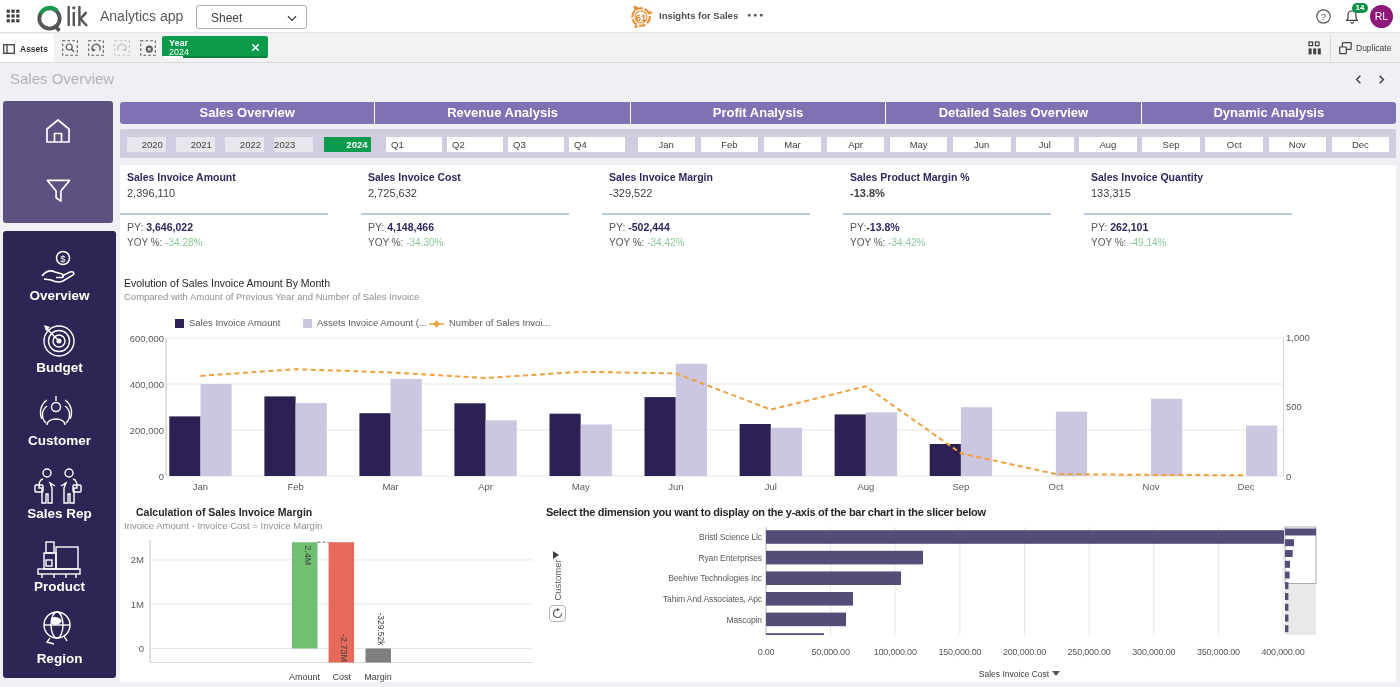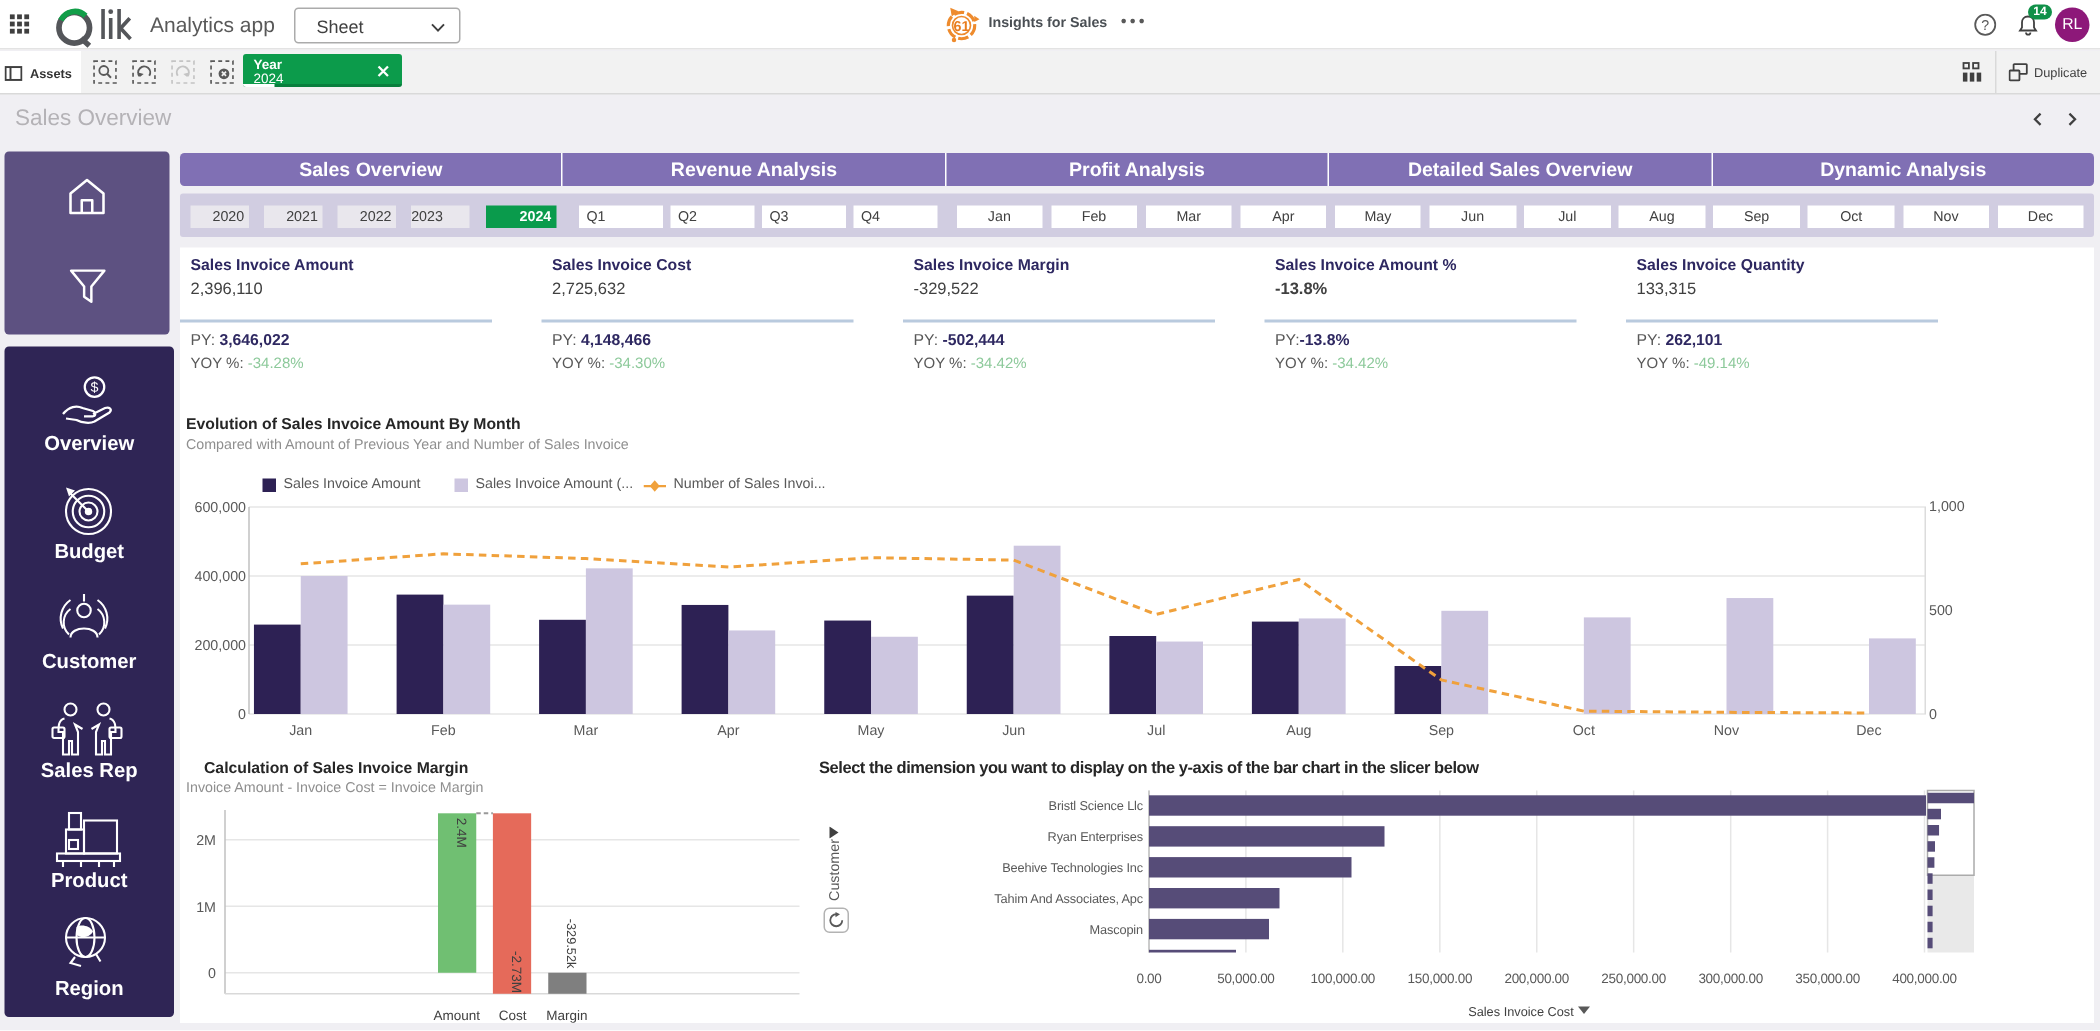--- a/index.html
+++ b/index.html
@@ -260,40 +260,40 @@
     <div class="abs" style="left:7px;top:66px;font-size:10px;color:#595959;">YOY %: <span style="color:#8cc99a;">-34.30%</span></div>
   </div>
   <div class="abs" style="left:602px;top:171px;width:237px;height:85px;">
     <div class="abs" style="left:7px;top:0;font-size:10.5px;font-weight:bold;color:#2e2861;">Sales Invoice Margin</div>
     <div class="abs" style="left:7px;top:16px;font-size:11px;font-weight:normal;color:#404040;">-329,522</div>
     <div class="abs" style="left:0;top:42px;width:208px;height:2px;background:#b9cade;"></div>
     <div class="abs" style="left:7px;top:50px;font-size:10.5px;color:#595959;">PY: <b style="color:#2e2861;">-502,444</b></div>
     <div class="abs" style="left:7px;top:66px;font-size:10px;color:#595959;">YOY %: <span style="color:#8cc99a;">-34.42%</span></div>
   </div>
   <div class="abs" style="left:843px;top:171px;width:237px;height:85px;">
-    <div class="abs" style="left:7px;top:0;font-size:10.5px;font-weight:bold;color:#2e2861;">Sales Invoice Amount %</div>
+    <div class="abs" style="left:7px;top:0;font-size:10.5px;font-weight:bold;color:#2e2861;">Sales Product Margin %</div>
     <div class="abs" style="left:7px;top:16px;font-size:11px;font-weight:bold;color:#404040;">-13.8%</div>
     <div class="abs" style="left:0;top:42px;width:208px;height:2px;background:#b9cade;"></div>
     <div class="abs" style="left:7px;top:50px;font-size:10.5px;color:#595959;">PY:<b style="color:#2e2861;">-13.8%</b></div>
     <div class="abs" style="left:7px;top:66px;font-size:10px;color:#595959;">YOY %: <span style="color:#8cc99a;">-34.42%</span></div>
   </div>
   <div class="abs" style="left:1084px;top:171px;width:237px;height:85px;">
     <div class="abs" style="left:7px;top:0;font-size:10.5px;font-weight:bold;color:#2e2861;">Sales Invoice Quantity</div>
     <div class="abs" style="left:7px;top:16px;font-size:11px;font-weight:normal;color:#404040;">133,315</div>
     <div class="abs" style="left:0;top:42px;width:208px;height:2px;background:#b9cade;"></div>
     <div class="abs" style="left:7px;top:50px;font-size:10.5px;color:#595959;">PY: <b style="color:#2e2861;">262,101</b></div>
     <div class="abs" style="left:7px;top:66px;font-size:10px;color:#595959;">YOY %: <span style="color:#8cc99a;">-49.14%</span></div>
   </div>
 
-  <div class="abs" style="left:124px;top:277px;font-size:10.5px;font-weight:bold;color:#262626;">Evolution of Sales Invoice Amount By Month</div>
+  <div class="abs" style="left:124px;top:277px;font-size:10.5px;font-weight:normal;color:#262626;">Evolution of Sales Invoice Amount By Month</div>
   <div class="abs" style="left:124px;top:291px;font-size:9.5px;color:#8f8f8f;">Compared with Amount of Previous Year and Number of Sales Invoice</div>
   <div class="abs" style="left:175px;top:319px;width:9px;height:9px;background:#2d2154;"></div>
   <div class="abs" style="left:189px;top:317px;font-size:9.5px;color:#595959;">Sales Invoice Amount</div>
   <div class="abs" style="left:303px;top:319px;width:9px;height:9px;background:#cdc6e0;"></div>
-  <div class="abs" style="left:317px;top:317px;font-size:9.5px;color:#595959;">Sales Invoice Amount (...</div>
+  <div class="abs" style="left:317px;top:317px;font-size:9.5px;color:#595959;">Assets Invoice Amount (...</div>
   <svg class="abs" style="left:429px;top:320px" width="15" height="8" viewBox="0 0 15 8">
       <line x1="0" y1="4" x2="15" y2="4" stroke="#f0a13c" stroke-width="1.5"></line>
       <path d="M7.5 0.2 L10.8 4 L7.5 7.8 L4.2 4 Z" fill="#f0a13c"></path>
     </svg>
   <div class="abs" style="left:449px;top:317px;font-size:9.5px;color:#595959;">Number of Sales Invoi...</div>
   <svg class="abs" style="left:120px;top:310px" width="1280" height="190" viewBox="0 0 1280 190">
   <line x1="46" y1="166.0" x2="1164" y2="166.0" stroke="#e6e6e6" stroke-width="1"></line>
   <line x1="46" y1="120.0" x2="1164" y2="120.0" stroke="#e6e6e6" stroke-width="1"></line>
   <line x1="46" y1="74.0" x2="1164" y2="74.0" stroke="#e6e6e6" stroke-width="1"></line>
   <line x1="46" y1="28.0" x2="1164" y2="28.0" stroke="#e6e6e6" stroke-width="1"></line>

